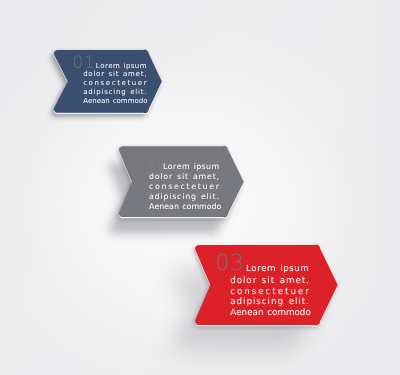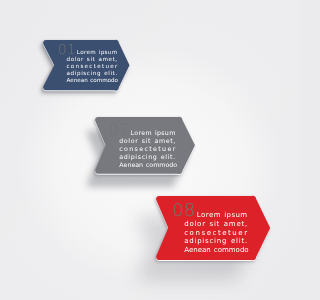--- a/index.html
+++ b/index.html
@@ -77,21 +77,21 @@
       </div>
   </div>
 
   <div class="banner" style="--sh: drop-shadow(0 1px 0 rgba(255,255,255,0.9)) drop-shadow(-1px 1.5px 1.6px rgba(30,32,42,0.30)); left: 156.3px; top: 196px; width: 114.2px; height: 64px;">
       <svg class="cast" width="234.2" height="184" viewBox="-60 -60 234.2 184" style="left: -60px; top: -60px; filter: blur(8.5px);">
         <path d="M3,0 H95.7 A3,3 0 0 1 100.05,2.7 L114.2,32 L100.05,61.3 A3,3 0 0 1 95.7,64 H3 A3,3 0 0 1 0.25,60.1 L12.2,32 L0.25,3.9000000000000004 A3,3 0 0 1 3,0 Z" transform="translate(-18.5,20) scale(1,1)" fill="#2b2d37" fill-opacity="0.163"></path>
       </svg>
       <svg class="shape" width="114.2" height="64" viewBox="0 0 114.2 64">
         <path d="M3,0 H95.7 A3,3 0 0 1 100.05,2.7 L114.2,32 L100.05,61.3 A3,3 0 0 1 95.7,64 H3 A3,3 0 0 1 0.25,60.1 L12.2,32 L0.25,3.9000000000000004 A3,3 0 0 1 3,0 Z" fill="#dc2228"></path>
       </svg>
-      <div class="num" style="left: 16px; top: 6.5px; font-size: 17.6px;">08</div>
+      <div class="num" style="left: 16px; top: 6.5px; font-size: 17.6px;">03</div>
       <div class="para" style="left: 27.9px; top: 15px; width: 63px; font-size: 7px; line-height: 8.75px;">
         <span class="ln" style="padding-left: 12.6px;"><i>L</i><i>o</i><i>r</i><i>e</i><i>m</i><i class="sp" style="width: 3px;"></i><i>i</i><i>p</i><i>s</i><i>u</i><i>m</i></span>
         <span class="ln"><i>d</i><i>o</i><i>l</i><i>o</i><i>r</i><i class="sp" style="width: 3px;"></i><i>s</i><i>i</i><i>t</i><i class="sp" style="width: 3px;"></i><i>a</i><i>m</i><i>e</i><i>t</i><i>,</i></span>
         <span class="ln"><i>c</i><i>o</i><i>n</i><i>s</i><i>e</i><i>c</i><i>t</i><i>e</i><i>t</i><i>u</i><i>e</i><i>r</i></span>
         <span class="ln"><i>a</i><i>d</i><i>i</i><i>p</i><i>i</i><i>s</i><i>c</i><i>i</i><i>n</i><i>g</i><i class="sp" style="width: 3px;"></i><i>e</i><i>l</i><i>i</i><i>t</i><i>.</i></span>
         <span class="ln"><i>A</i><i>e</i><i>n</i><i>e</i><i>a</i><i>n</i><i class="sp" style="width: 3px;"></i><i>c</i><i>o</i><i>m</i><i>m</i><i>o</i><i>d</i><i>o</i></span>
       </div>
     </div>
 </div>
 

